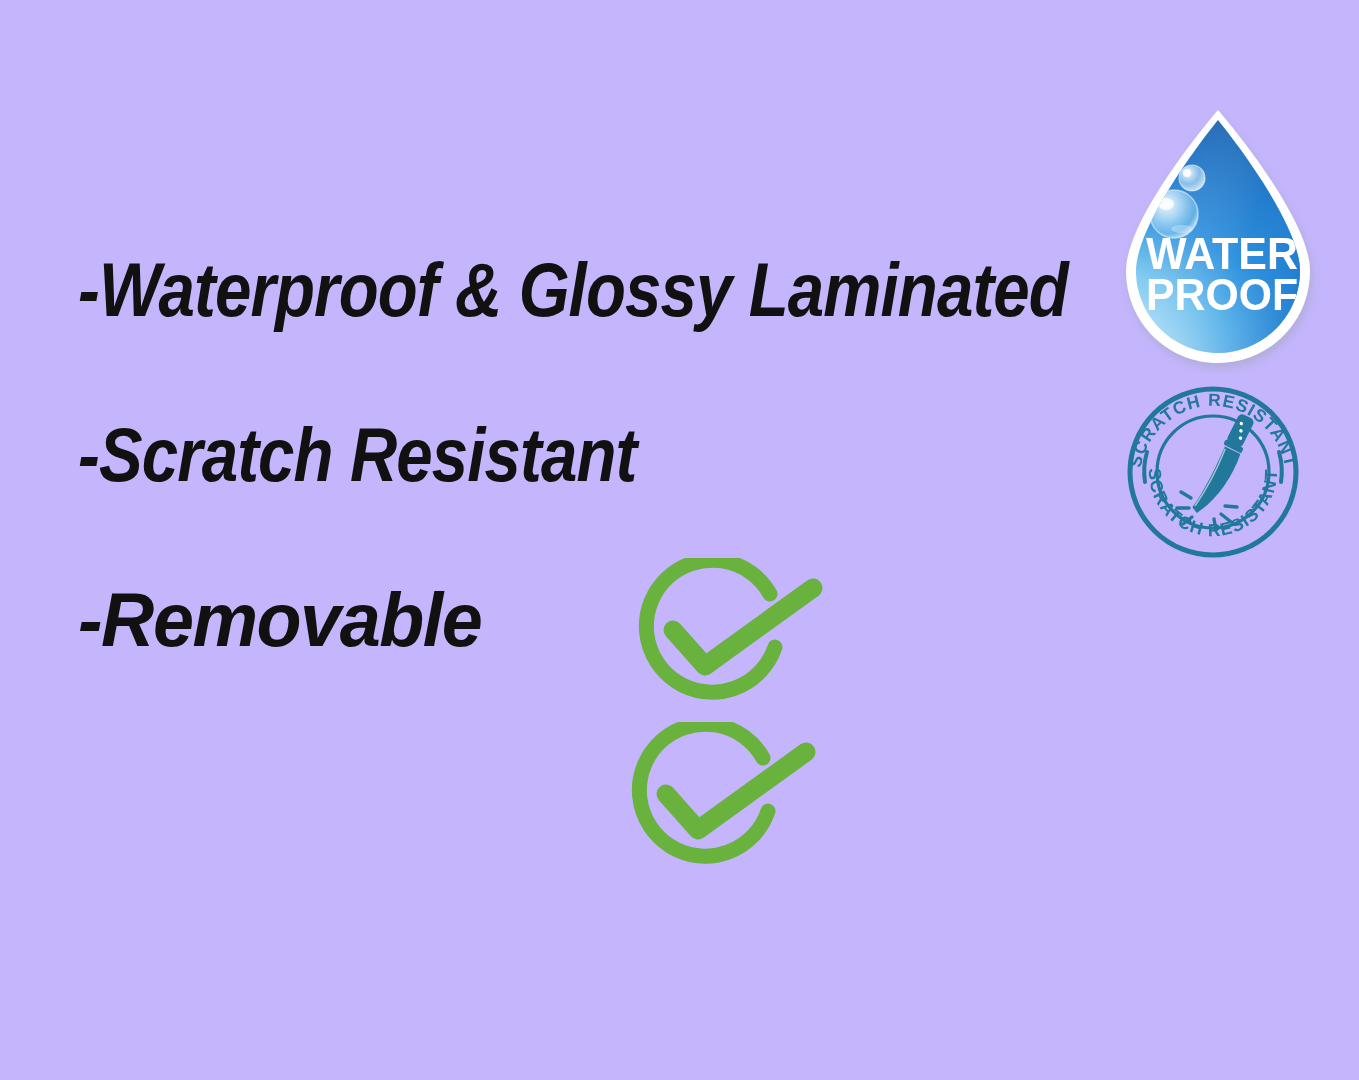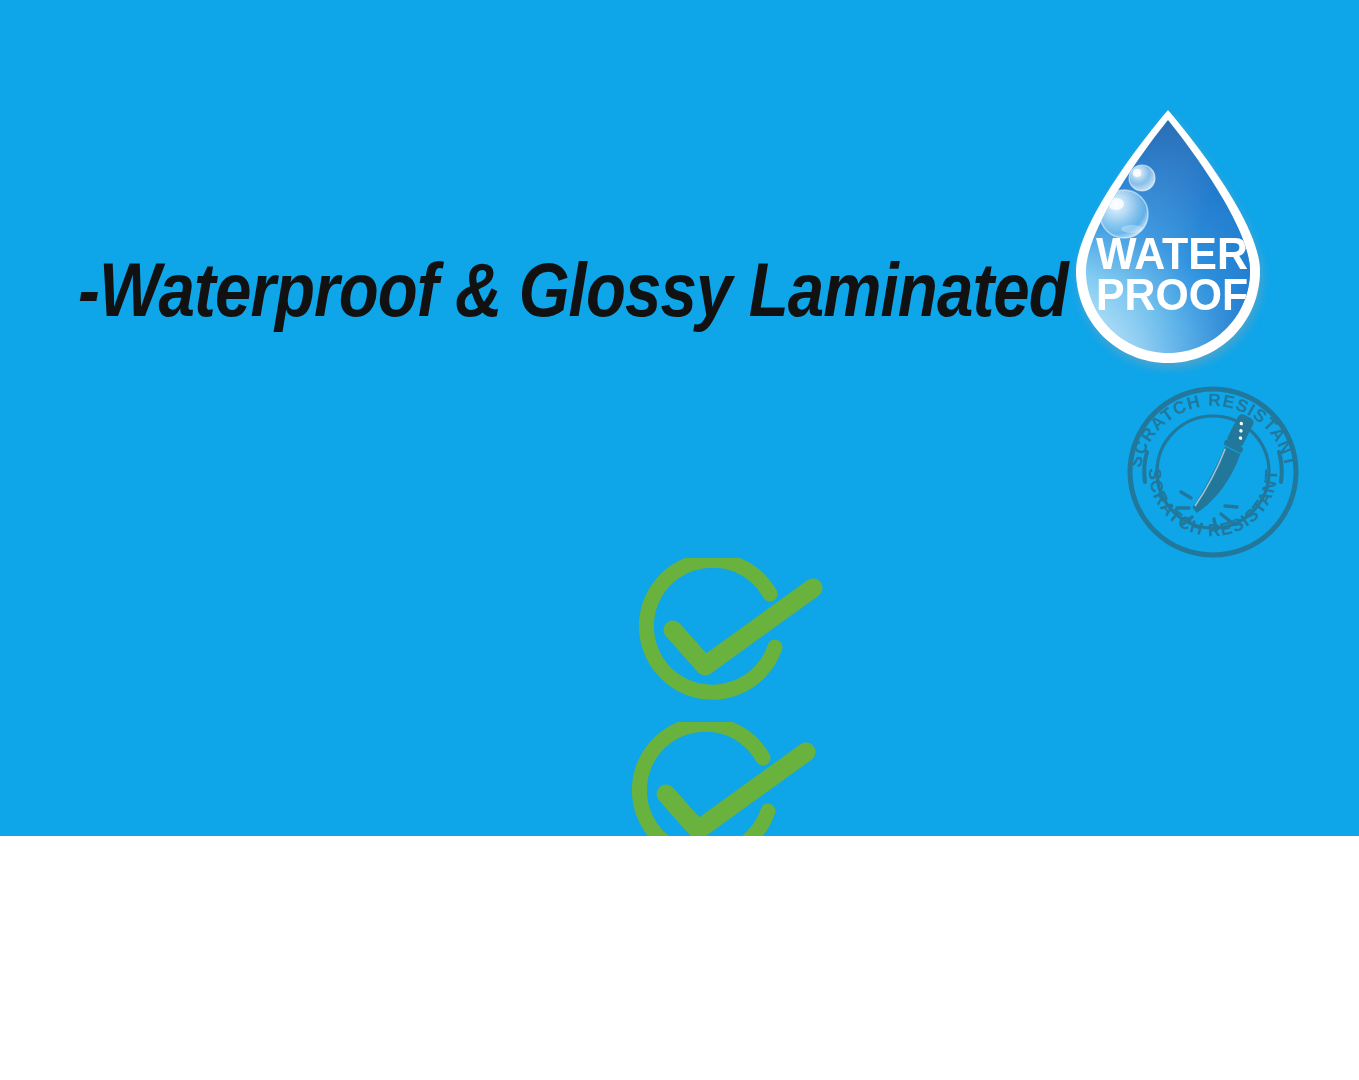--- a/index.html
+++ b/index.html
@@ -3,22 +3,22 @@
 <meta charset="utf-8">
 <style>
   html, body {
     margin: 0;
     padding: 0;
     background: #ffffff;
   }
   #page {
     position: relative;
     width: 1359px;
-    height: 836px;
-    background: #0ea5e9;
+    height: 1080px;
+    background: #c4b5fd;
     overflow: hidden;
     font-family: "Liberation Sans", sans-serif;
   }
 
   
   .feature-list {
     position: absolute;
     left: 78px;
     top: 252px;
     width: 1020px;
@@ -45,21 +45,21 @@
   }
   .feature-row.wide .feature-text {
     transform: scaleX(0.97);
     transform-origin: left top;
     letter-spacing: -1.5px;
   }
 
   
   .waterproof-badge {
     position: absolute;
-    left: 1064px;
+    left: 1114px;
     top: 108px;
     width: 210px;
     height: 265px;
   }
   .waterproof-badge svg { display: block; }
 
   
   .scratch-badge {
     position: absolute;
     left: 1113px;
@@ -83,22 +83,28 @@
 <body>
 
 <div id="page">
 
   <div class="feature-list">
 
     <div class="feature-row narrow">
       <span class="feature-text">-Waterproof &amp; Glossy Laminated</span>
     </div>
 
-
-
+    <div class="feature-row narrow">
+      <span class="feature-text">-Scratch Resistant</span>
+    </div>
+
+
+    <div class="feature-row wide">
+      <span class="feature-text">-Removable</span>
+    </div>
 
   </div>
 
   <div class="waterproof-badge">
     <svg width="210" height="265" viewBox="0 0 210 265" xmlns="http://www.w3.org/2000/svg">
       <defs>
         <linearGradient id="dropGrad" x1="0.62" y1="0" x2="0.22" y2="1">
           <stop offset="0%" stop-color="#1259a8"></stop>
           <stop offset="22%" stop-color="#1b6fc2"></stop>
           <stop offset="52%" stop-color="#2d90de"></stop>

